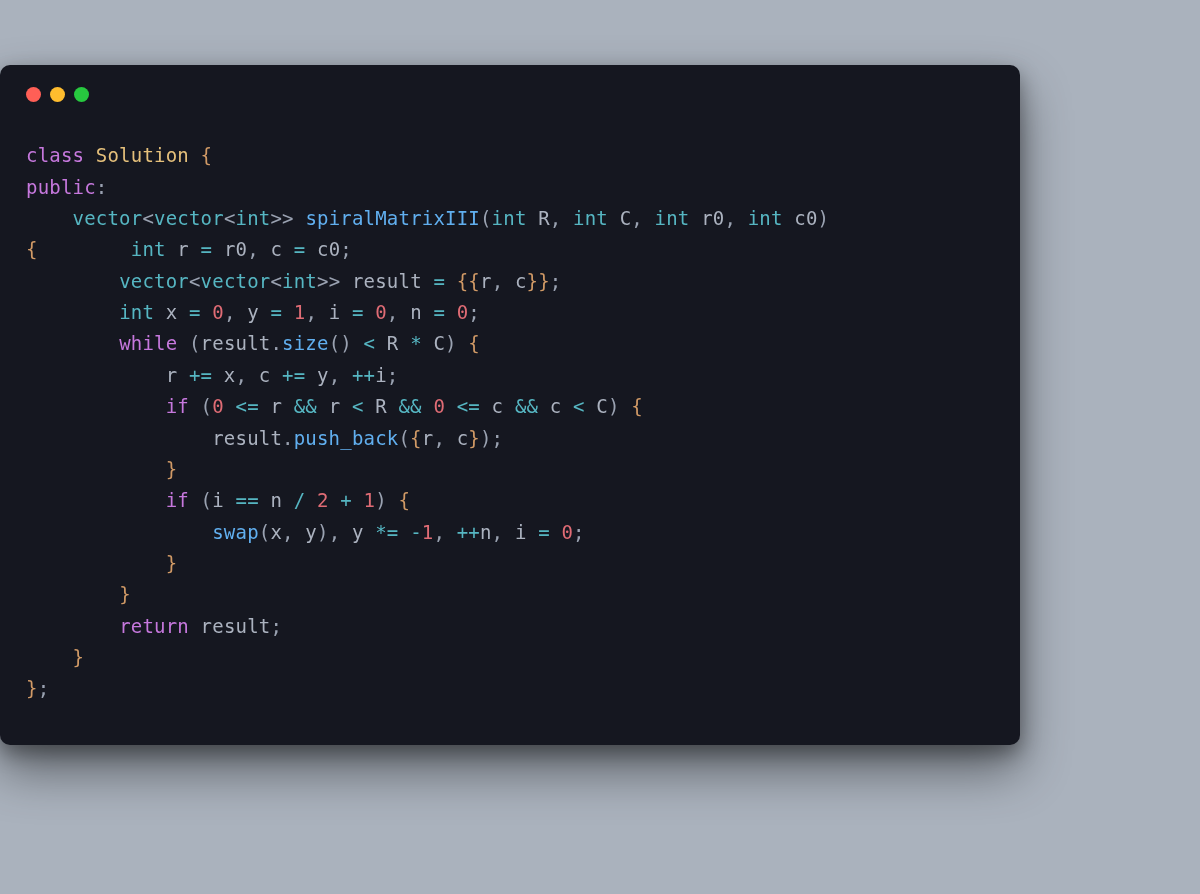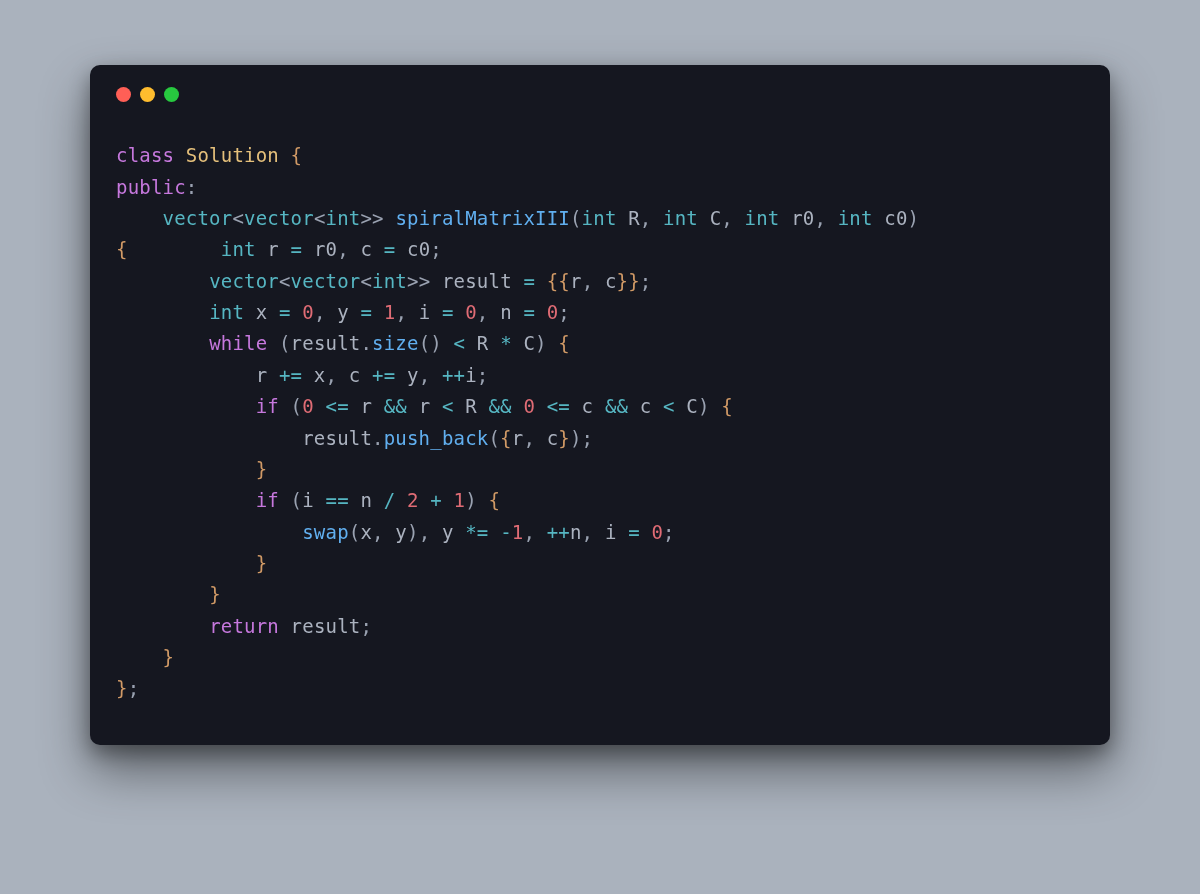--- a/index.html
+++ b/index.html
@@ -9,21 +9,21 @@
     height: 894px;
     background: #aab2bd;
     font-family: "SF Mono", "Menlo", "Consolas", "Liberation Mono", monospace;
     overflow: hidden;
   }
   .stage {
     width: 1200px;
     height: 810px;
     display: flex;
     align-items: center;
-    justify-content: center;
+    justify-content: flex-start;
   }
   .window {
     width: 1020px;
     background: #151720;
     border-radius: 10px;
     box-shadow: 0 25px 50px rgba(0,0,0,0.45), 0 8px 20px rgba(0,0,0,0.35);
     padding: 22px 26px 40px 26px;
     box-sizing: border-box;
   }
   .traffic-lights {

